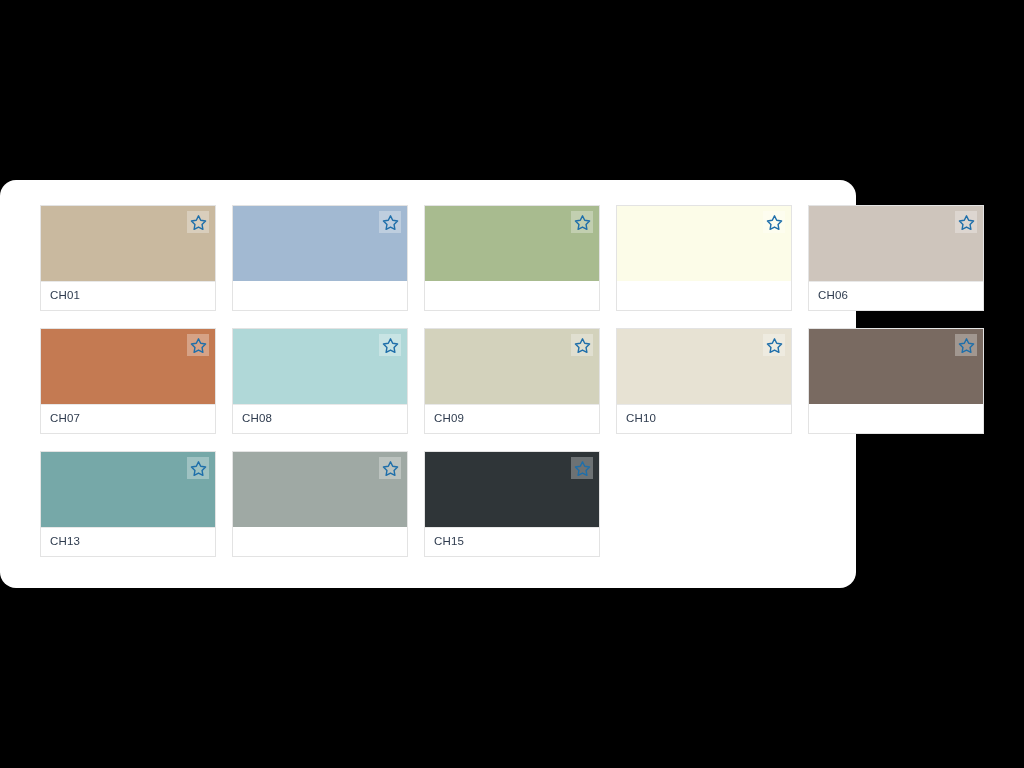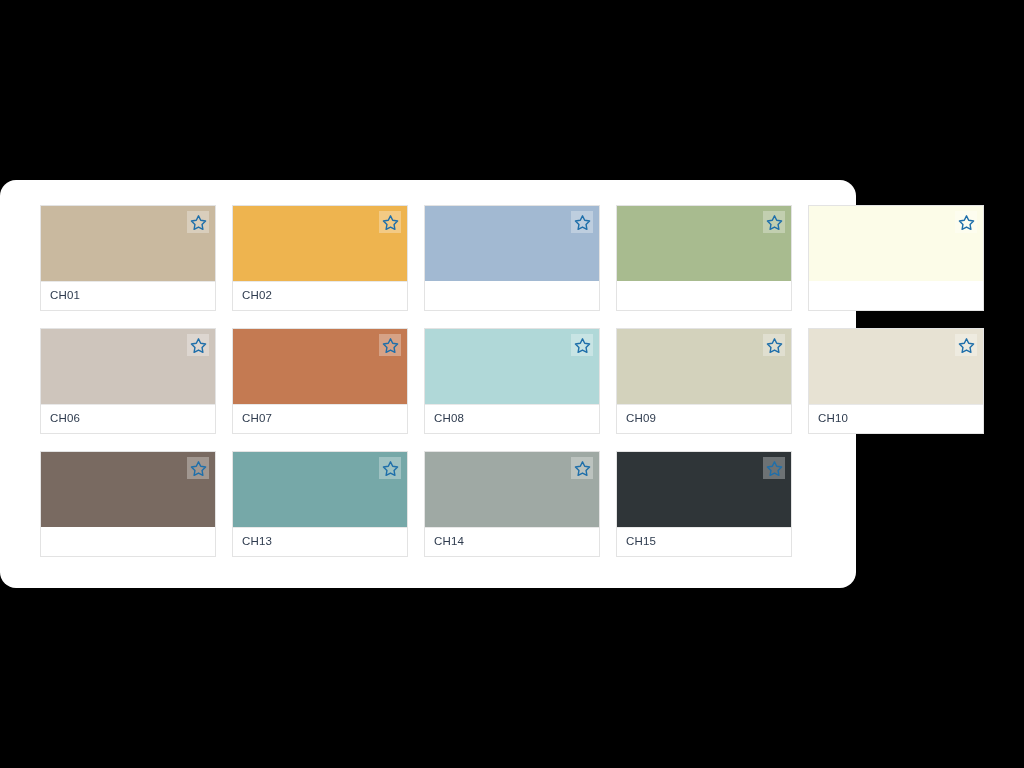--- a/index.html
+++ b/index.html
@@ -125,32 +125,20 @@
               <svg viewBox="0 0 24 24" fill="none" stroke="#1f6faa" stroke-width="2" stroke-linejoin="round">
                 <polygon points="12,2.6 15.1,8.9 22,9.9 17,14.8 18.2,21.7 12,18.4 5.8,21.7 7,14.8 2,9.9 8.9,8.9"></polygon>
               </svg>
             </div>
           </div>
           <div class="swatch-footer">
             <span class="swatch-label">CH01</span>
           </div>
         </div>
         <div class="swatch-card">
-          <div class="swatch-color" style="background: rgb(238, 180, 79);">
-            <div class="fav-badge">
-              <svg viewBox="0 0 24 24" fill="none" stroke="#1f6faa" stroke-width="2" stroke-linejoin="round">
-                <polygon points="12,2.6 15.1,8.9 22,9.9 17,14.8 18.2,21.7 12,18.4 5.8,21.7 7,14.8 2,9.9 8.9,8.9"></polygon>
-              </svg>
-            </div>
-          </div>
-          <div class="swatch-footer">
-            <span class="swatch-label">CH02</span>
-          </div>
-        </div>
-        <div class="swatch-card">
           <div class="swatch-color" style="background: rgb(162, 185, 210);">
             <div class="fav-badge">
               <svg viewBox="0 0 24 24" fill="none" stroke="#1f6faa" stroke-width="2" stroke-linejoin="round">
                 <polygon points="12,2.6 15.1,8.9 22,9.9 17,14.8 18.2,21.7 12,18.4 5.8,21.7 7,14.8 2,9.9 8.9,8.9"></polygon>
               </svg>
             </div>
           </div>
         </div>
         <div class="swatch-card">
           <div class="swatch-color" style="background: rgb(168, 187, 143);">
@@ -251,23 +239,20 @@
             <span class="swatch-label">CH13</span>
           </div>
         </div>
         <div class="swatch-card">
           <div class="swatch-color" style="background: rgb(159, 169, 164);">
             <div class="fav-badge">
               <svg viewBox="0 0 24 24" fill="none" stroke="#1f6faa" stroke-width="2" stroke-linejoin="round">
                 <polygon points="12,2.6 15.1,8.9 22,9.9 17,14.8 18.2,21.7 12,18.4 5.8,21.7 7,14.8 2,9.9 8.9,8.9"></polygon>
               </svg>
             </div>
-          </div>
-          <div class="swatch-footer">
-            <span class="swatch-label">CH14</span>
           </div>
         </div>
         <div class="swatch-card">
           <div class="swatch-color" style="background: rgb(47, 53, 56);">
             <div class="fav-badge">
               <svg viewBox="0 0 24 24" fill="none" stroke="#1f6faa" stroke-width="2" stroke-linejoin="round">
                 <polygon points="12,2.6 15.1,8.9 22,9.9 17,14.8 18.2,21.7 12,18.4 5.8,21.7 7,14.8 2,9.9 8.9,8.9"></polygon>
               </svg>
             </div>
           </div>

